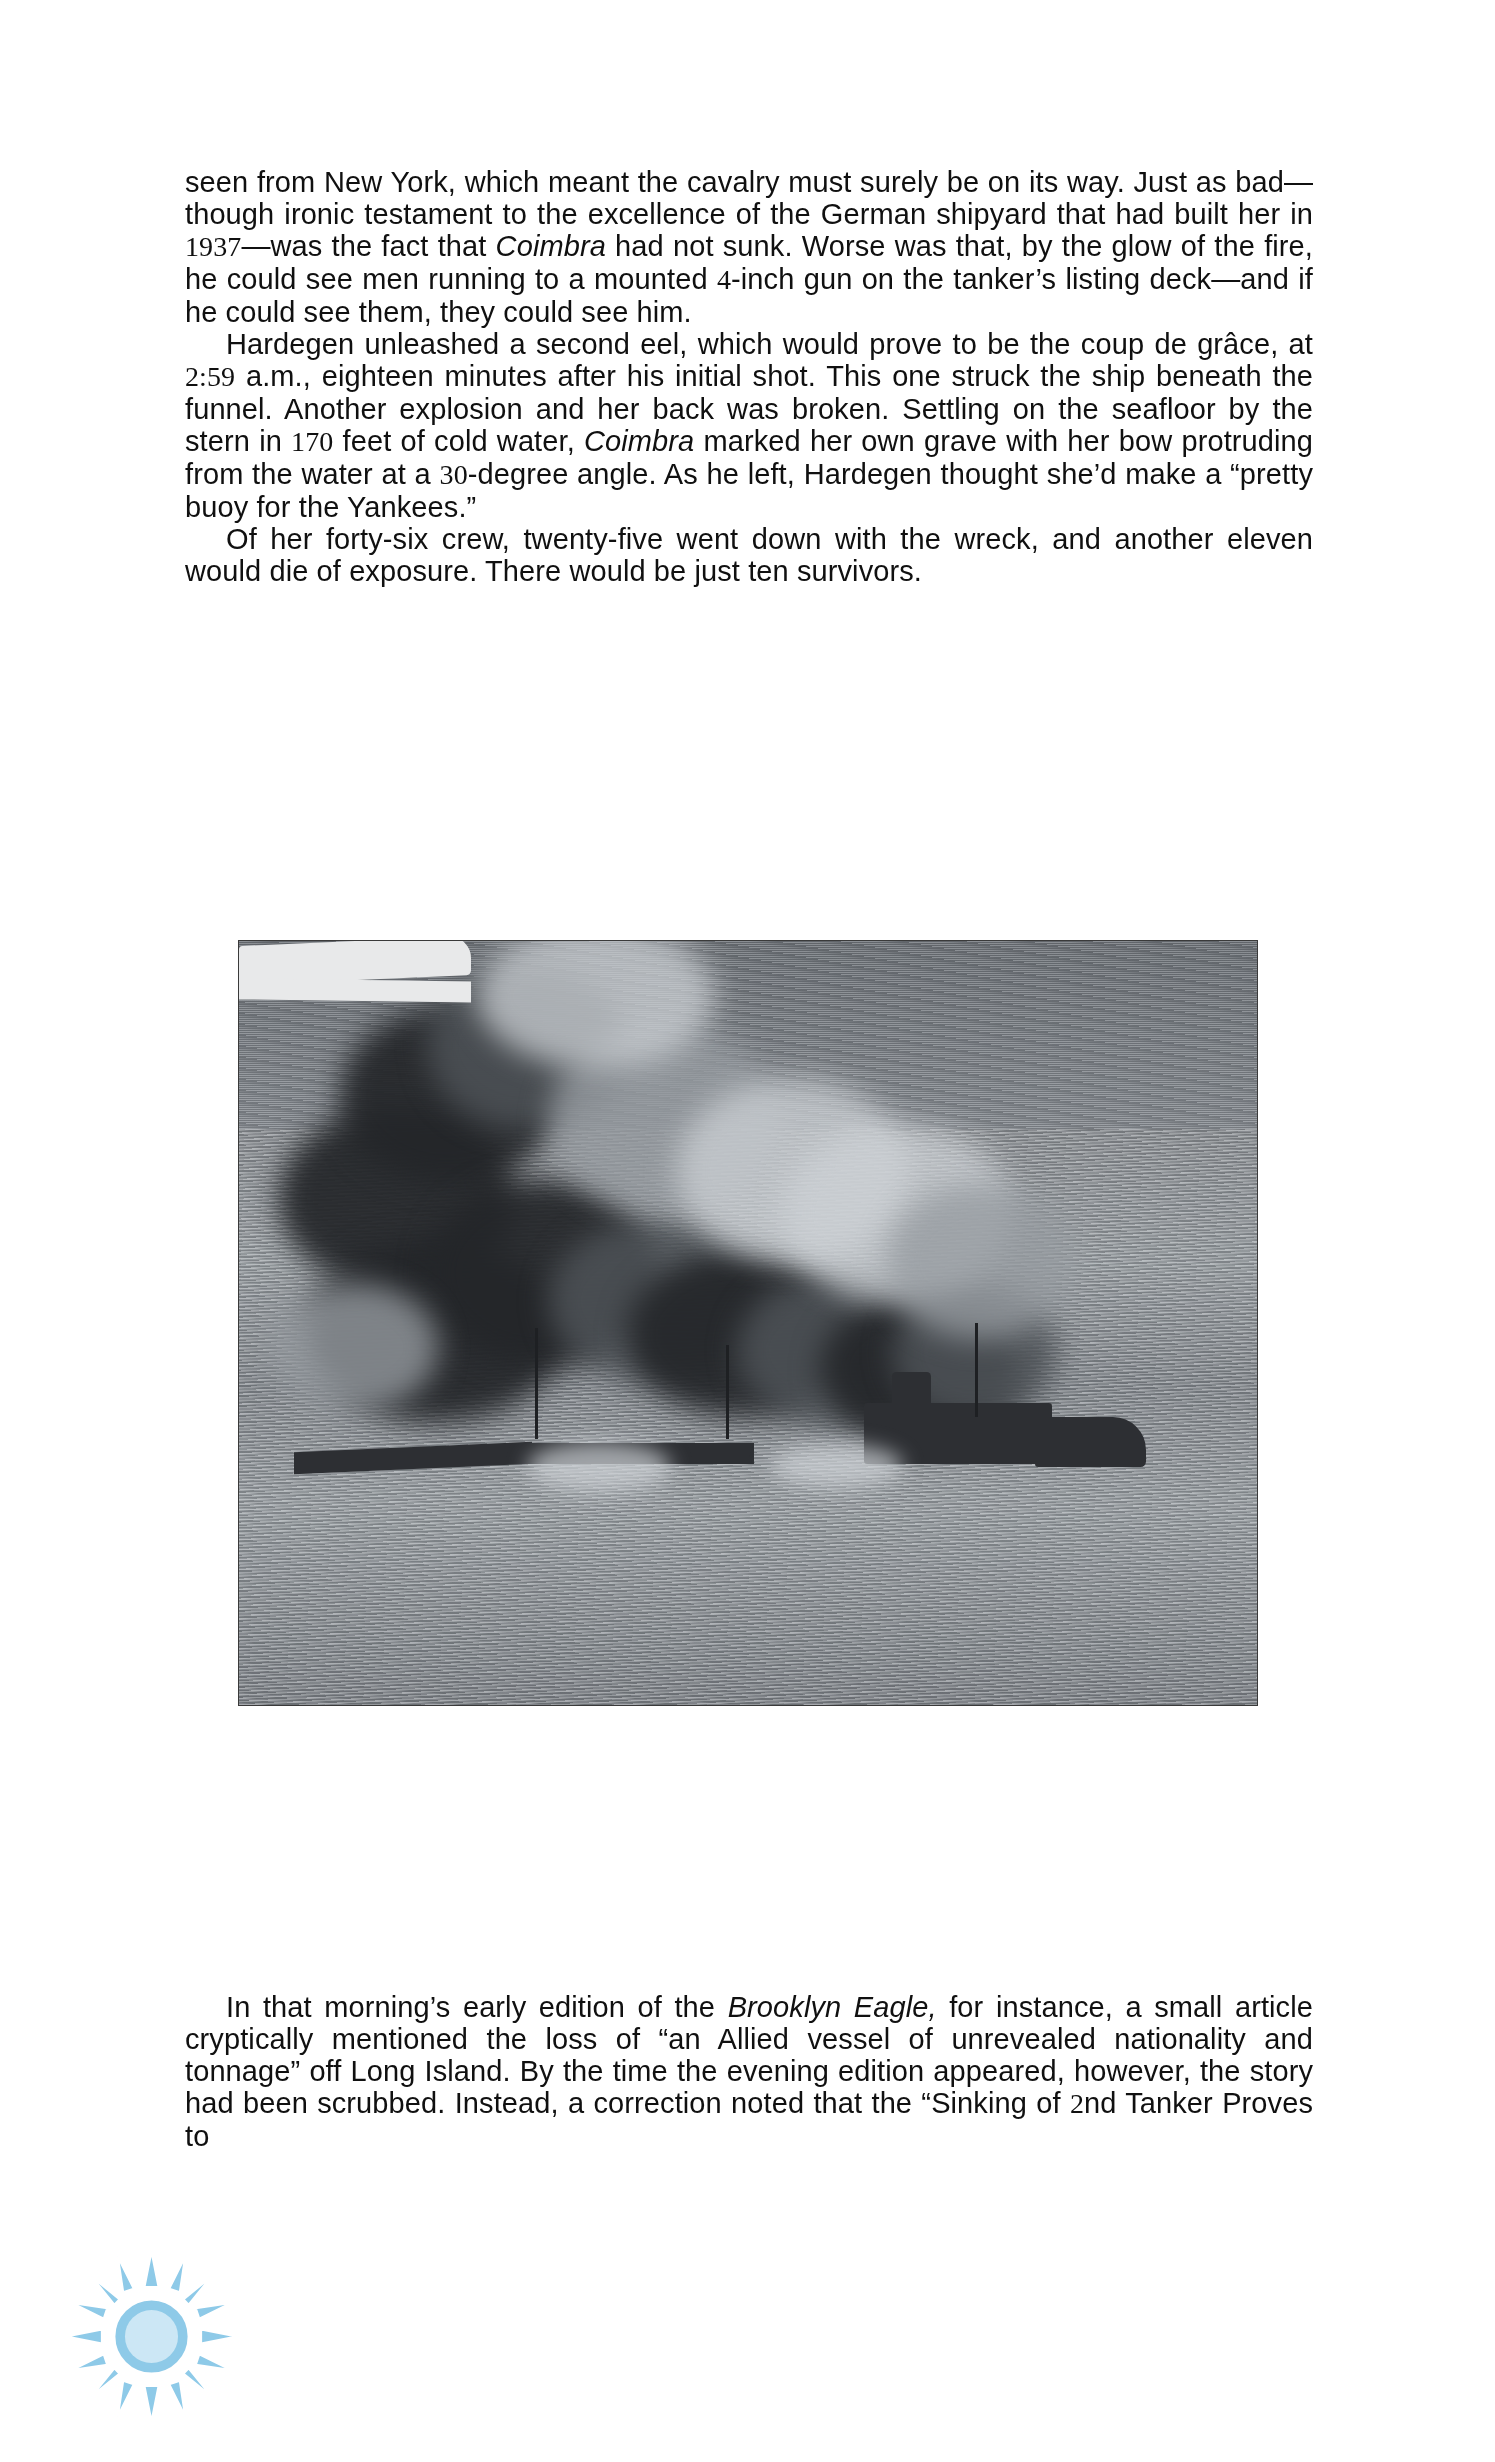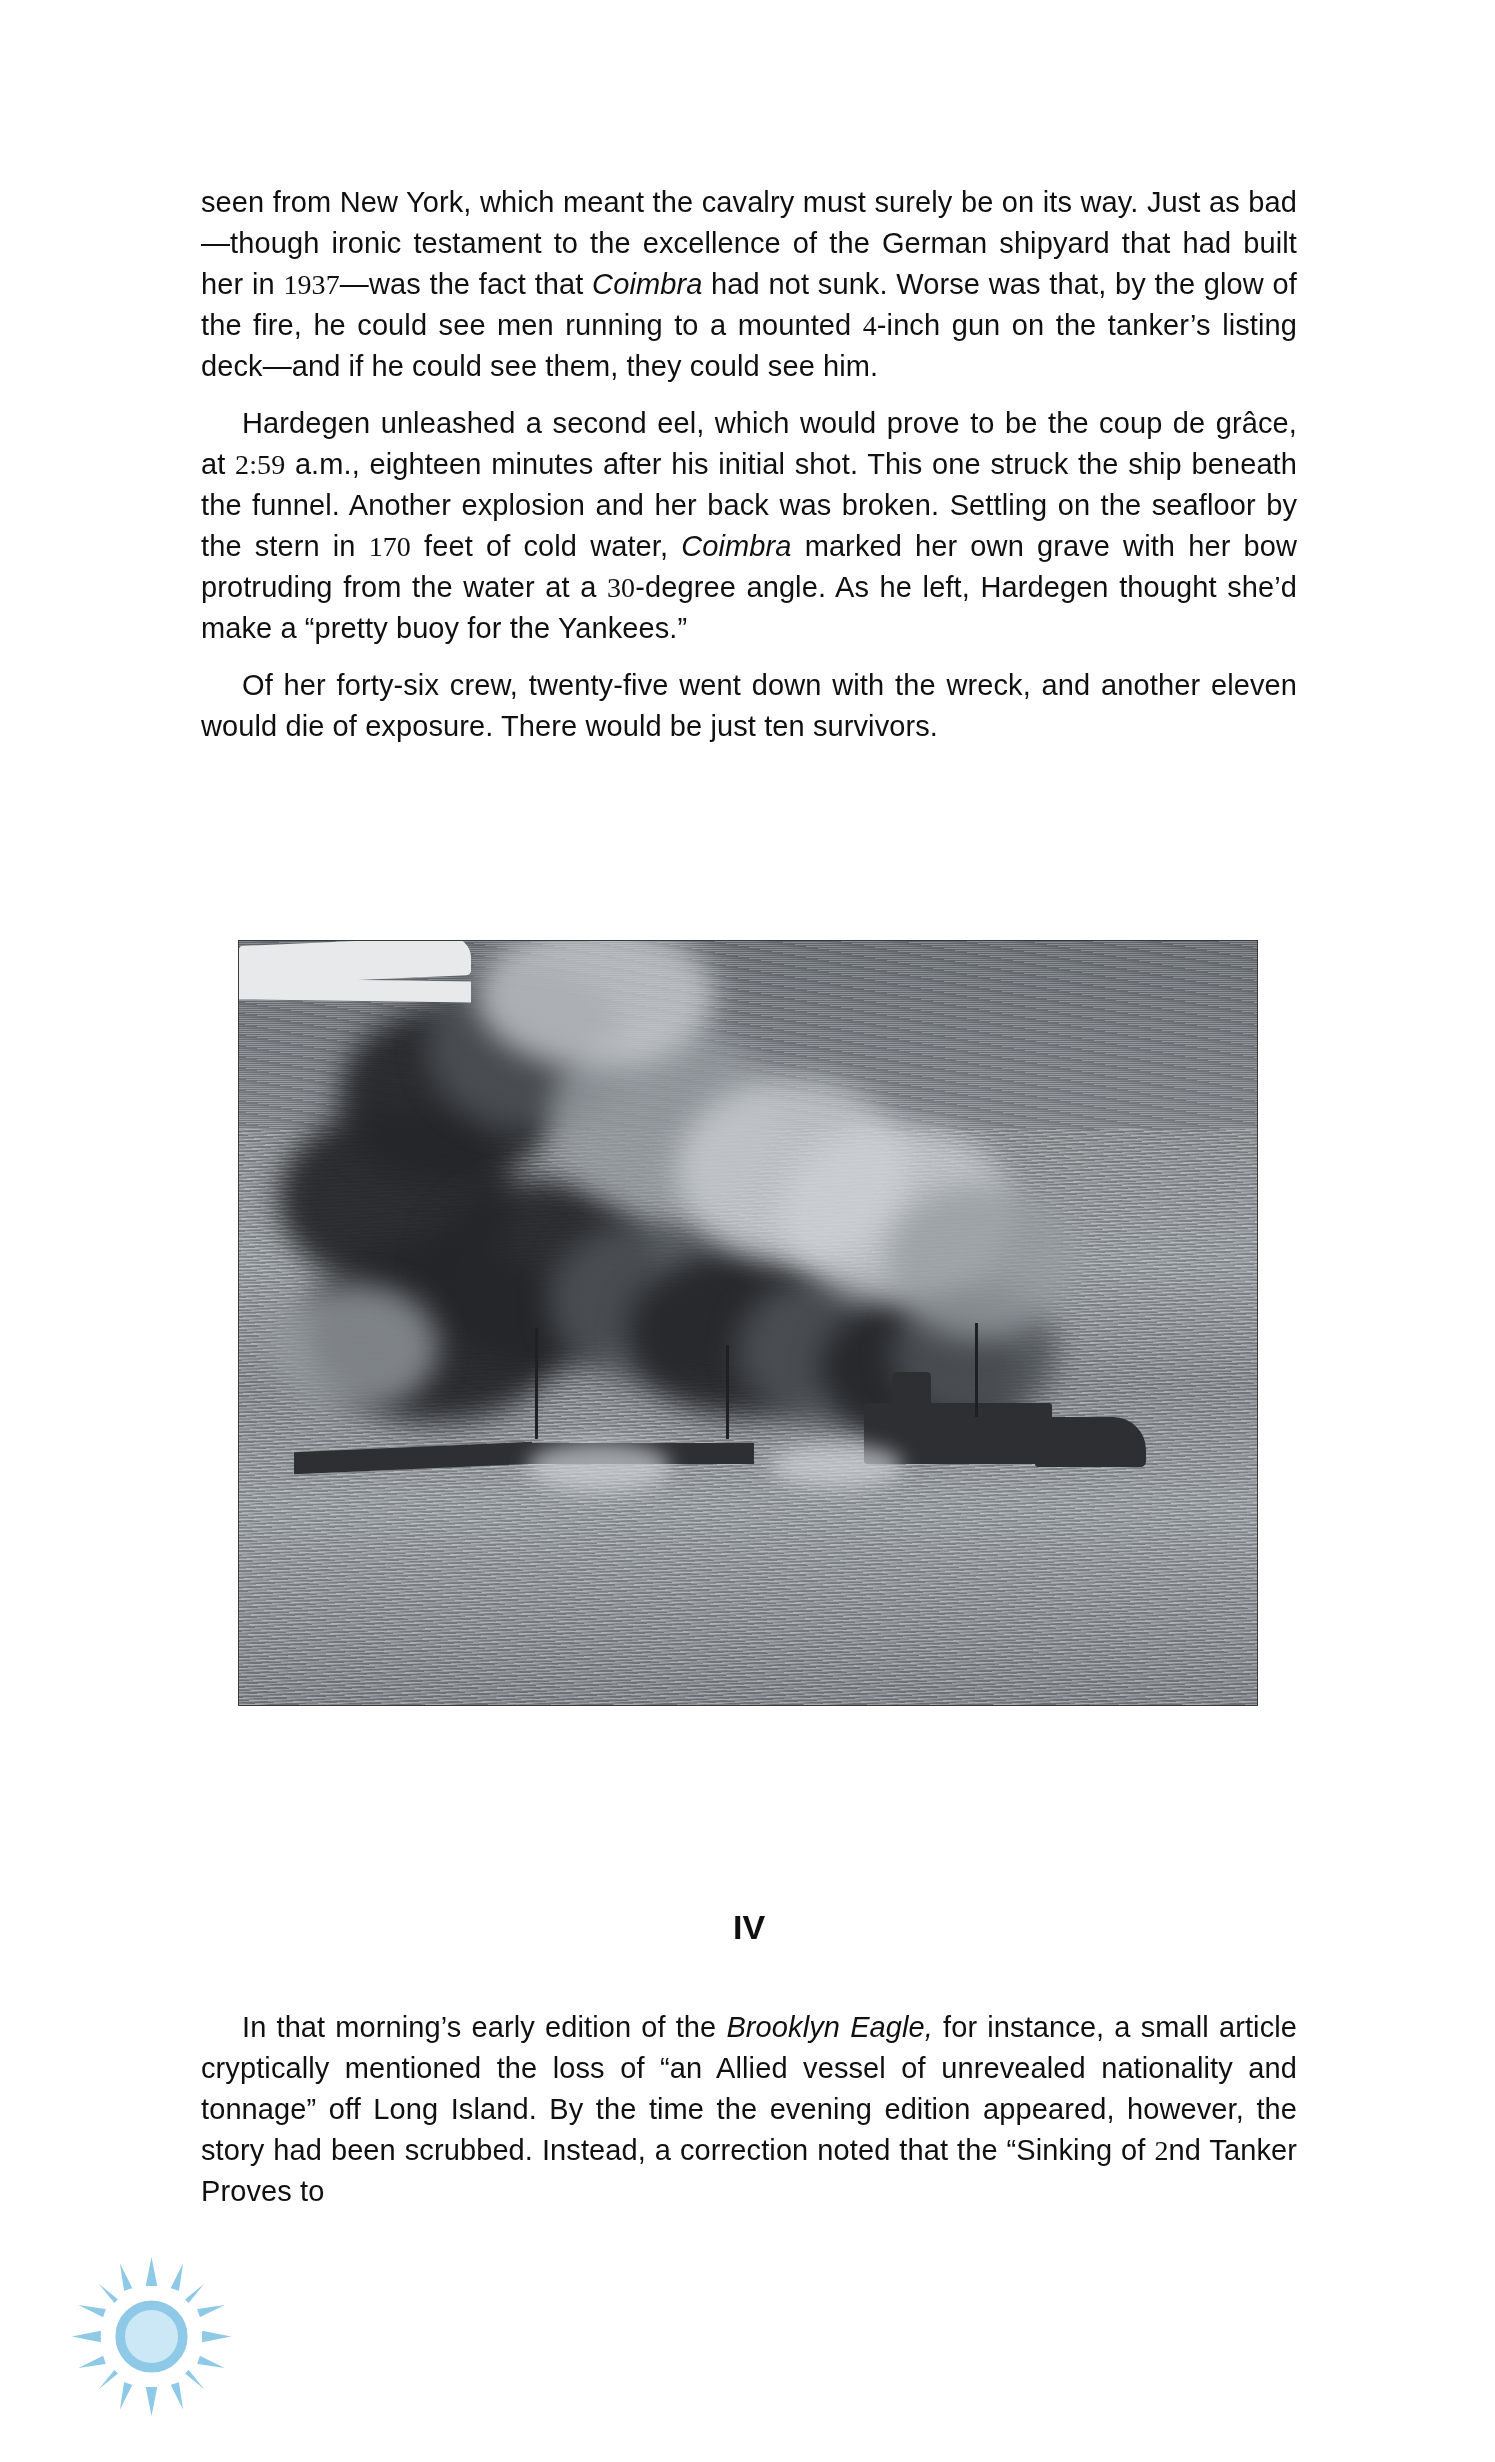--- a/index.html
+++ b/index.html
@@ -21,23 +21,23 @@
     width: 1495px;
     height: 2462px;
   }
   .text-col {
     position: absolute;
     left: 185px;
     top: 166px;
     width: 1128px;
   }
   p.body {
-    margin: 16px;
+    margin: 0;
     font-size: 29px;
-    line-height: 41px;
+    line-height: 32px;
     text-align: justify;
     text-justify: inter-word;
     letter-spacing: 0.1px;
   }
   p.body.indent {
     text-indent: 41px;
   }
   p.body + p.body {
     margin-top: 0;
   }
@@ -217,21 +217,20 @@
       <div class="mast" style="left:296px; top:387px; height:111px;"></div>
       <div class="mast" style="left:487px; top:404px; height:94px;"></div>
       <div class="mast" style="left:736px; top:382px; height:94px;"></div>
 
       <div class="smoke smoke-pale" style="left:288px; top:501px; width:144px; height:50px; filter:blur(10px);"></div>
       <div class="smoke smoke-pale" style="left:531px; top:503px; width:133px; height:44px; filter:blur(10px);"></div>
     </div>
 
   </figure>
 
-  <div class="sect-num">IV</div>
 
   <div class="text-col-2">
     <p class="body indent">In that morning’s early edition of the <span class="it">Brooklyn Eagle,</span> for instance, a small article cryptically mentioned the loss of “an Allied vessel of unrevealed nationality and tonnage” off Long Island. By the time the evening edition appeared, however, the story had been scrubbed. Instead, a correction noted that the “Sinking of <span class="num">2</span>nd Tanker Proves to</p>
   </div>
 
   <div class="watermark">
     <svg class="wm-sun" viewBox="0 0 100 100">
       <g fill="#8ecae8" stroke="#ffffff" stroke-width="1.2">
         <circle cx="50" cy="50" r="21"></circle>
         <g>

